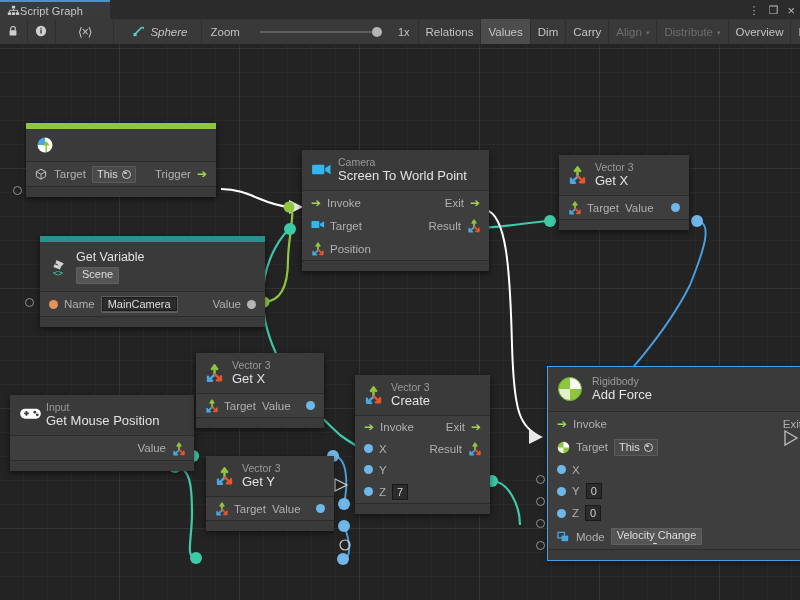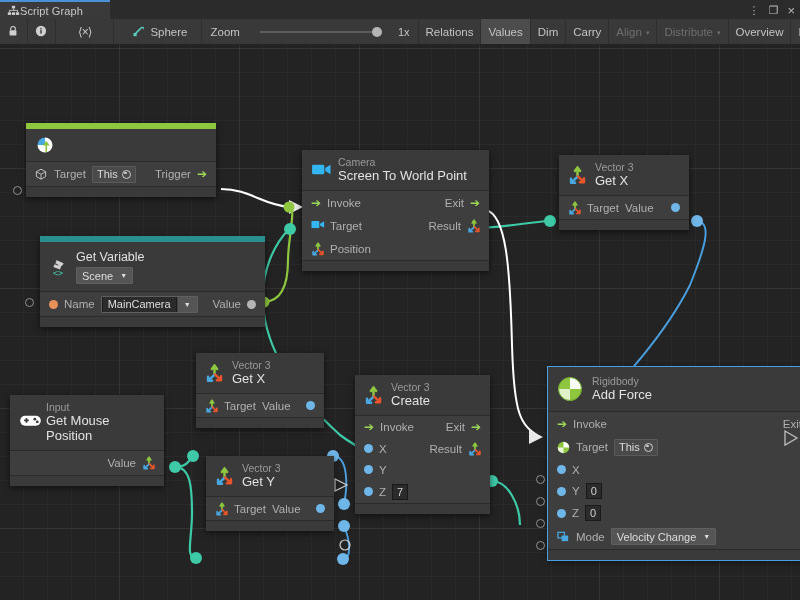--- a/index.html
+++ b/index.html
@@ -40,21 +40,21 @@
     display:flex; align-items:stretch;
     font-size:11.5px; color:#c4c4c4;
   }
   .tb-btn {
     display:flex; align-items:center; justify-content:center;
     padding:0 7px; border-right:1px solid #2e2e2e;
     color:#c4c4c4; white-space:nowrap;
   }
   .tb-btn.on { background:#4c4c4c; }
   .tb-btn.dis { color:#6e6e6e;text-align:right; }
-  .tb-label { margin-left:5px; }
+  .tb-label { margin-left:5px;font-style:italic; }
   .caret { margin-left:4px; font-size:7px; position:relative; top:1px; }
 
   
   .zoomwrap { display:flex; align-items:center; padding:0 8px; gap:20px; border-right:1px solid #2e2e2e;}
   .zoom-label { font-size:11.5px; color:#c4c4c4; }
   .zoom-track { position:relative; width:118px; height:2px; background:#5d5d5d; }
   .zoom-knob {
     position:absolute; right:-4px; top:-4px; width:10px; height:10px;
     border-radius:50%; background:#b4b4b4;
   }
@@ -101,21 +101,21 @@
   }
   .row .spacer { flex:1 1 auto; }
   .lbl { font-size:11.5px; color:#b0b0b0; white-space:nowrap; }
   .numbox {
     display:inline-flex; align-items:center; justify-content:center;
     background:#2b2b2b; border:1px solid #191919;
     min-width:16px; height:16px; padding:0 4px; font-size:11px; color:#d0d0d0;
   }
   .dropdown {
     display:inline-flex; align-items:center; background:#555; border:1px solid #5f5f5f;
-    height:17px; font-size:11px; color:#dedede; border-radius:1px; overflow:hidden;
+    height:17px; font-size:11px; color:#dedede; border-radius:1px; overflow:hidden;flex-direction:column;
   }
   .dropdown .txt { padding:0 5px; }
   .dropdown .arrow { padding:0 5px 0 2px; font-size:7px; }
   .dropdown.split .txt { background:#2b2b2b; border:1px solid #1b1b1b; height:17px; display:flex; align-items:center;}
   .dropdown.split .arrow { background:#555; border-left:1px solid #444; padding:0 6px; display:flex;align-items:center;height:17px;}
   .target-this {
     display:inline-flex; align-items:center; gap:4px;
     background:#4a4a4a; border:1px solid #5b5b5b; height:17px; padding:0 4px;
     font-size:11px; color:#dcdcdc; border-radius:1px;
   }
@@ -414,21 +414,21 @@
           </span>
           <span class="lbl">Target</span>
           <span class="lbl">Value</span>
           <span class="spacer"></span>
           <span class="port blue"></span>
         </div>
       </div>
       <div class="foot"></div>
     </div>
 
-    <div class="node" style="left:10px; top:350px; width:154px;">
+    <div class="node" style="left:10px; top:350px; width:184px;">
       <div class="head" style="padding:6px 9px">
         <span class="ico">
           <svg viewBox="0 0 24 16" width="23" height="15">
             <rect x="1" y="3" width="22" height="10.5" rx="5.2" fill="#ffffff"></rect>
             <rect x="5.2" y="7" width="5" height="1.8" fill="#3a3a3a"></rect>
             <rect x="6.8" y="5.4" width="1.8" height="5" fill="#3a3a3a"></rect>
             <circle cx="16.6" cy="6.6" r="1.5" fill="#3a3a3a"></circle>
             <circle cx="19.2" cy="9.4" r="1.5" fill="#3a3a3a"></circle>
           </svg>
         </span>

